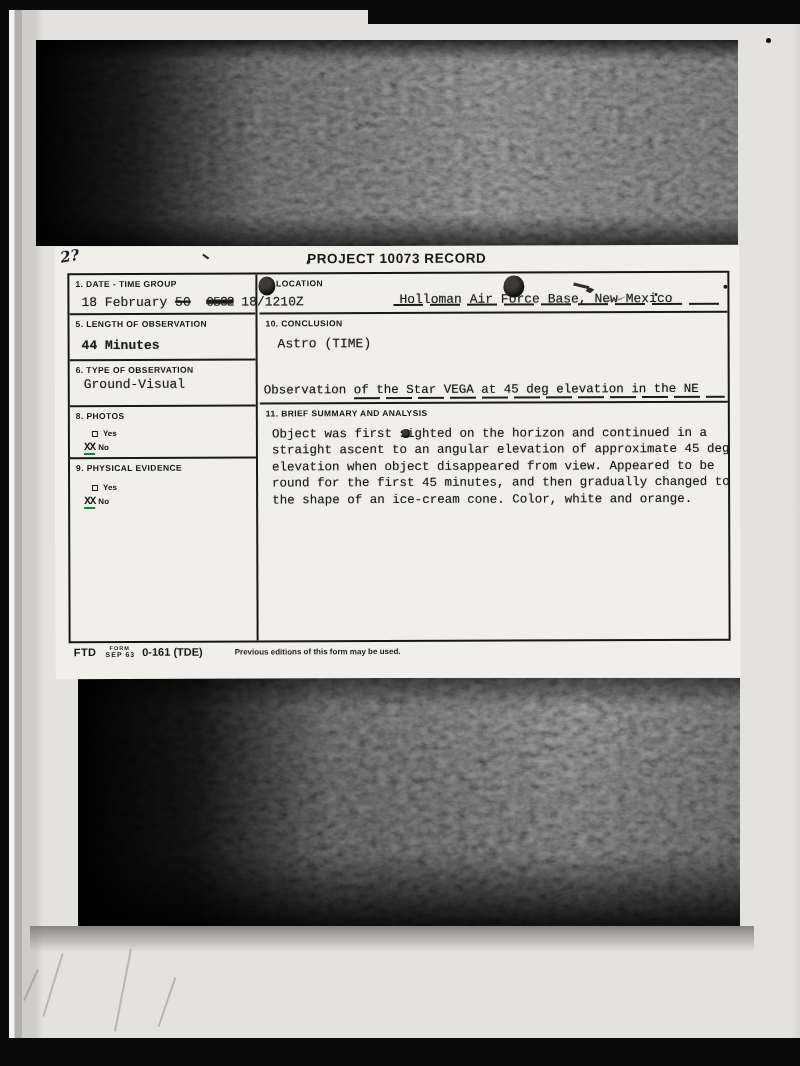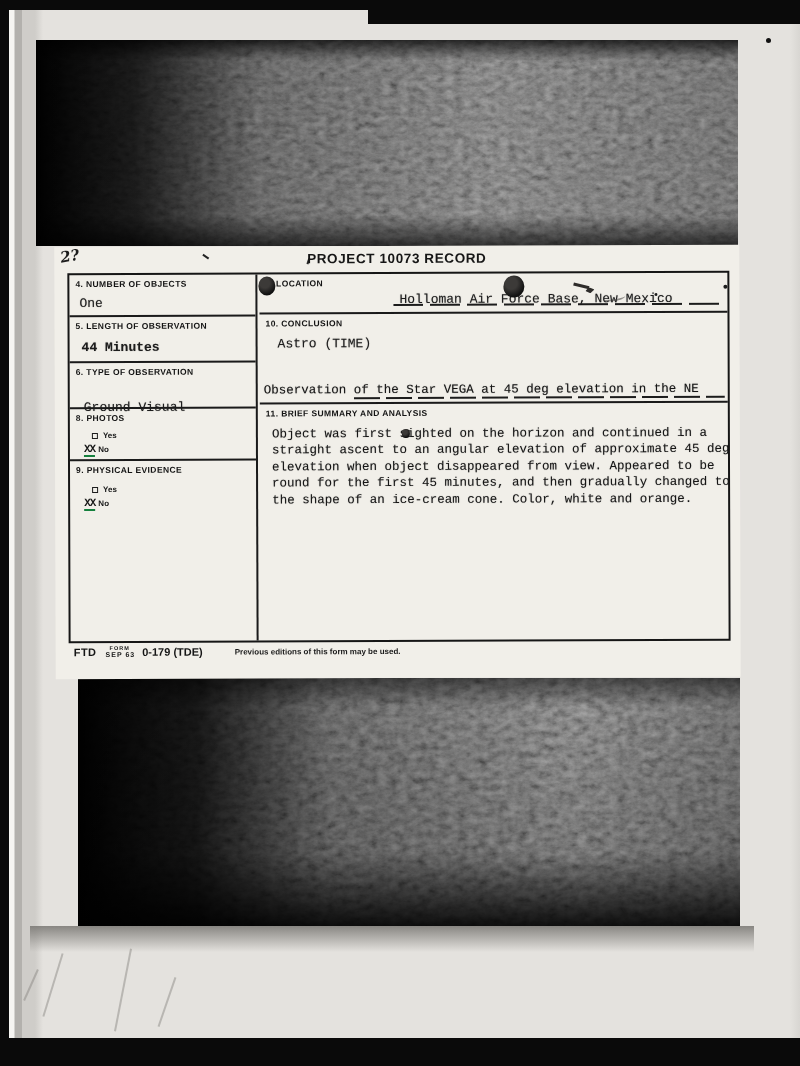--- a/index.html
+++ b/index.html
@@ -165,31 +165,31 @@
 
   <div class="card">
     <div class="annotation">2?</div>
     <div class="tick1"></div>
     <div class="tick2"></div>
     <div class="card-title">PROJECT 10073 RECORD</div>
 
     <div class="ftable">
 
       <div class="colL">
-        <div class="cell" style="height:42px;">
-          <div class="flabel">4. NUMBER OF OBJECTS</div>
-          <div class="fval" style="left:10px; top:21px;">One</div>
+        <div class="cell" style="height:40px;">
+          <div class="flabel">1. DATE - TIME GROUP</div>
+          <div class="fval" style="left:12px; top:20px;"><span>18 February</span> <span class="strike">50</span>&nbsp;&nbsp;<span class="strike heavy">0532</span> <span>18/1210Z</span></div>
         </div>
         <div class="cell" style="height:46px;">
           <div class="flabel">5. LENGTH OF OBSERVATION</div>
           <div class="fval" style="left:12px; top:23px;font-weight:bold;">44 Minutes</div>
         </div>
         <div class="cell" style="height:46px;">
           <div class="flabel">6. TYPE OF OBSERVATION</div>
-          <div class="fval" style="left:14px; top:37px;text-align:right;">Ground-Visual</div>
+          <div class="fval" style="left:14px; top:16px;text-align:right;">Ground-Visual</div>
         </div>
         <div class="cell" style="height:52px;">
           <div class="flabel">8. PHOTOS</div>
           <div class="chkrow" style="top:22px;"><span class="box"></span><span>Yes</span></div>
           <div class="chkrow" style="top:34px; left:14px;"><span class="xx">XX</span><span>No</span></div>
         </div>
         <div class="cell last" style="height:54px;">
           <div class="flabel">9. PHYSICAL EVIDENCE</div>
           <div class="chkrow" style="top:24px;"><span class="box"></span><span>Yes</span></div>
           <div class="chkrow" style="top:36px; left:14px;"><span class="xx">XX</span><span>No</span></div>
@@ -220,21 +220,21 @@
         </div>
       </div>
     </div>
 
     <div class="card-footer">
       <span class="f-org">FTD</span>
       <span class="f-stack">
         <div class="w1">FORM</div>
         <div class="w2">SEP 63</div>
       </span>
-      <span class="f-num">0-179 (TDE)</span>
+      <span class="f-num">0-161 (TDE)</span>
       <span class="f-note">Previous editions of this form may be used.</span>
     </div>
 
 
     <div class="blob b-locnum"></div>
     <div class="blob b-round"></div>
     <div class="blob b-small"></div>
     <div class="scribble sc1"></div>
     <div class="scribble sc2"></div>
     <div class="scribble sc3"></div>

